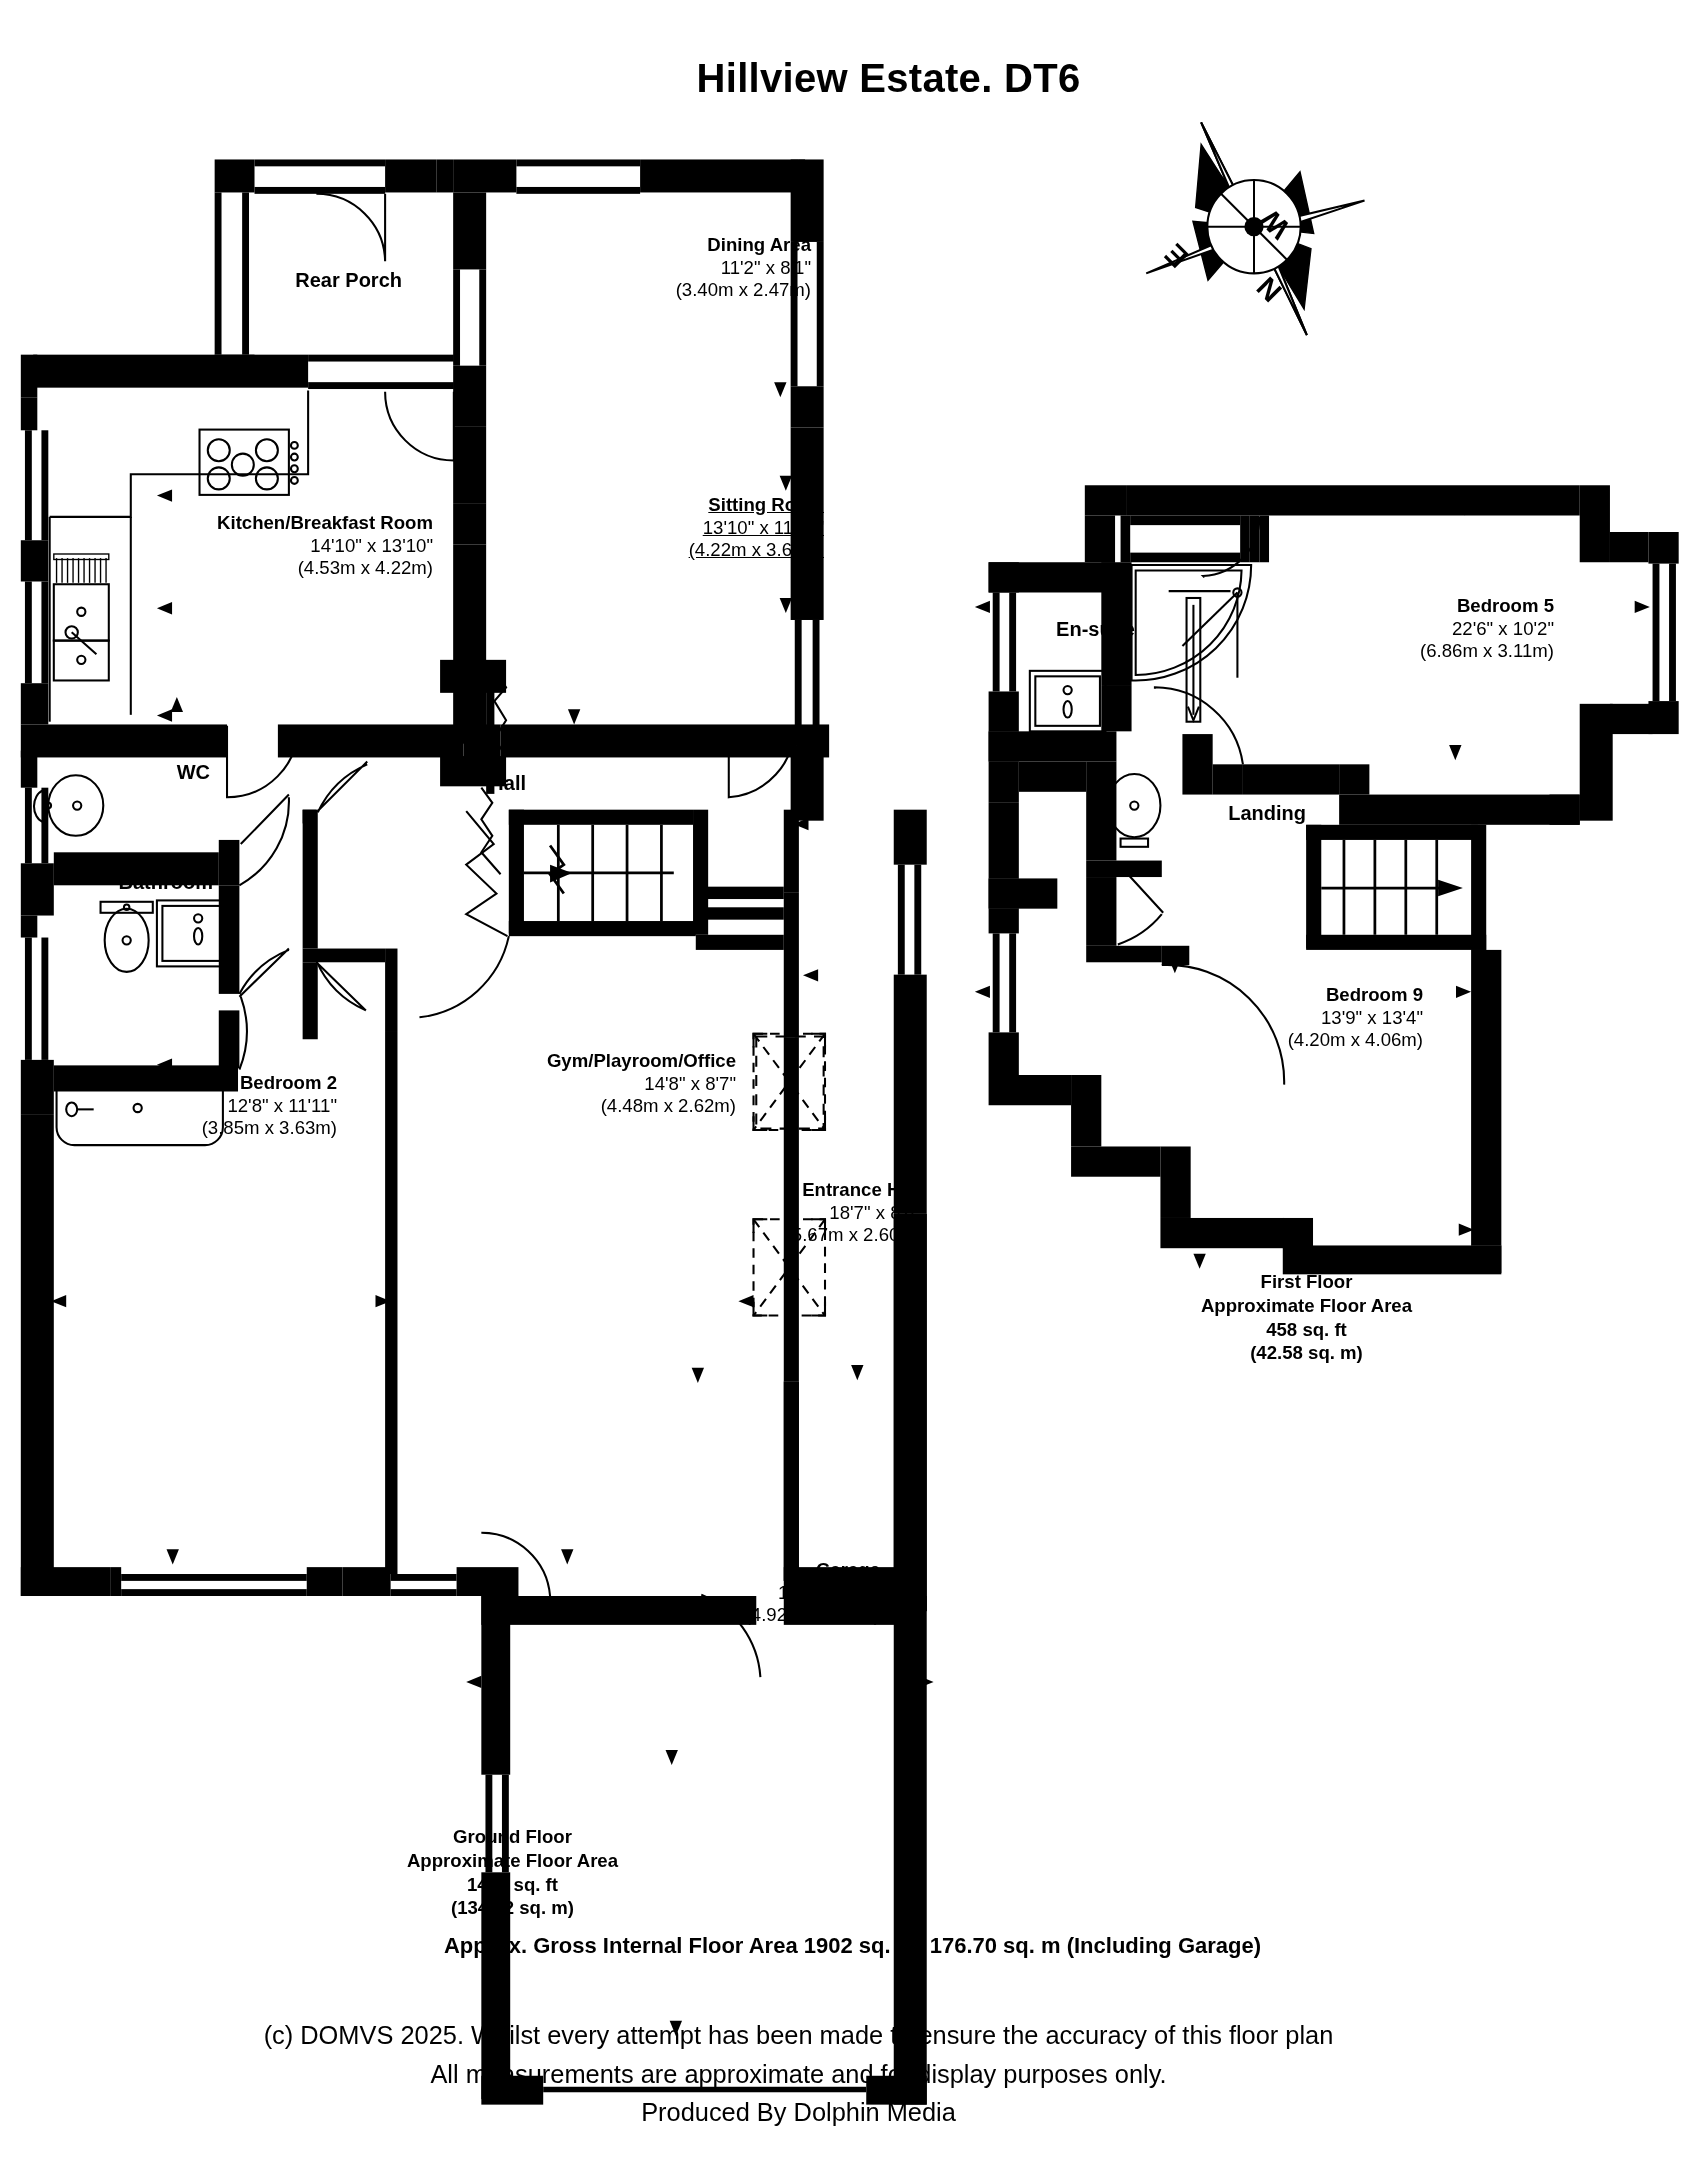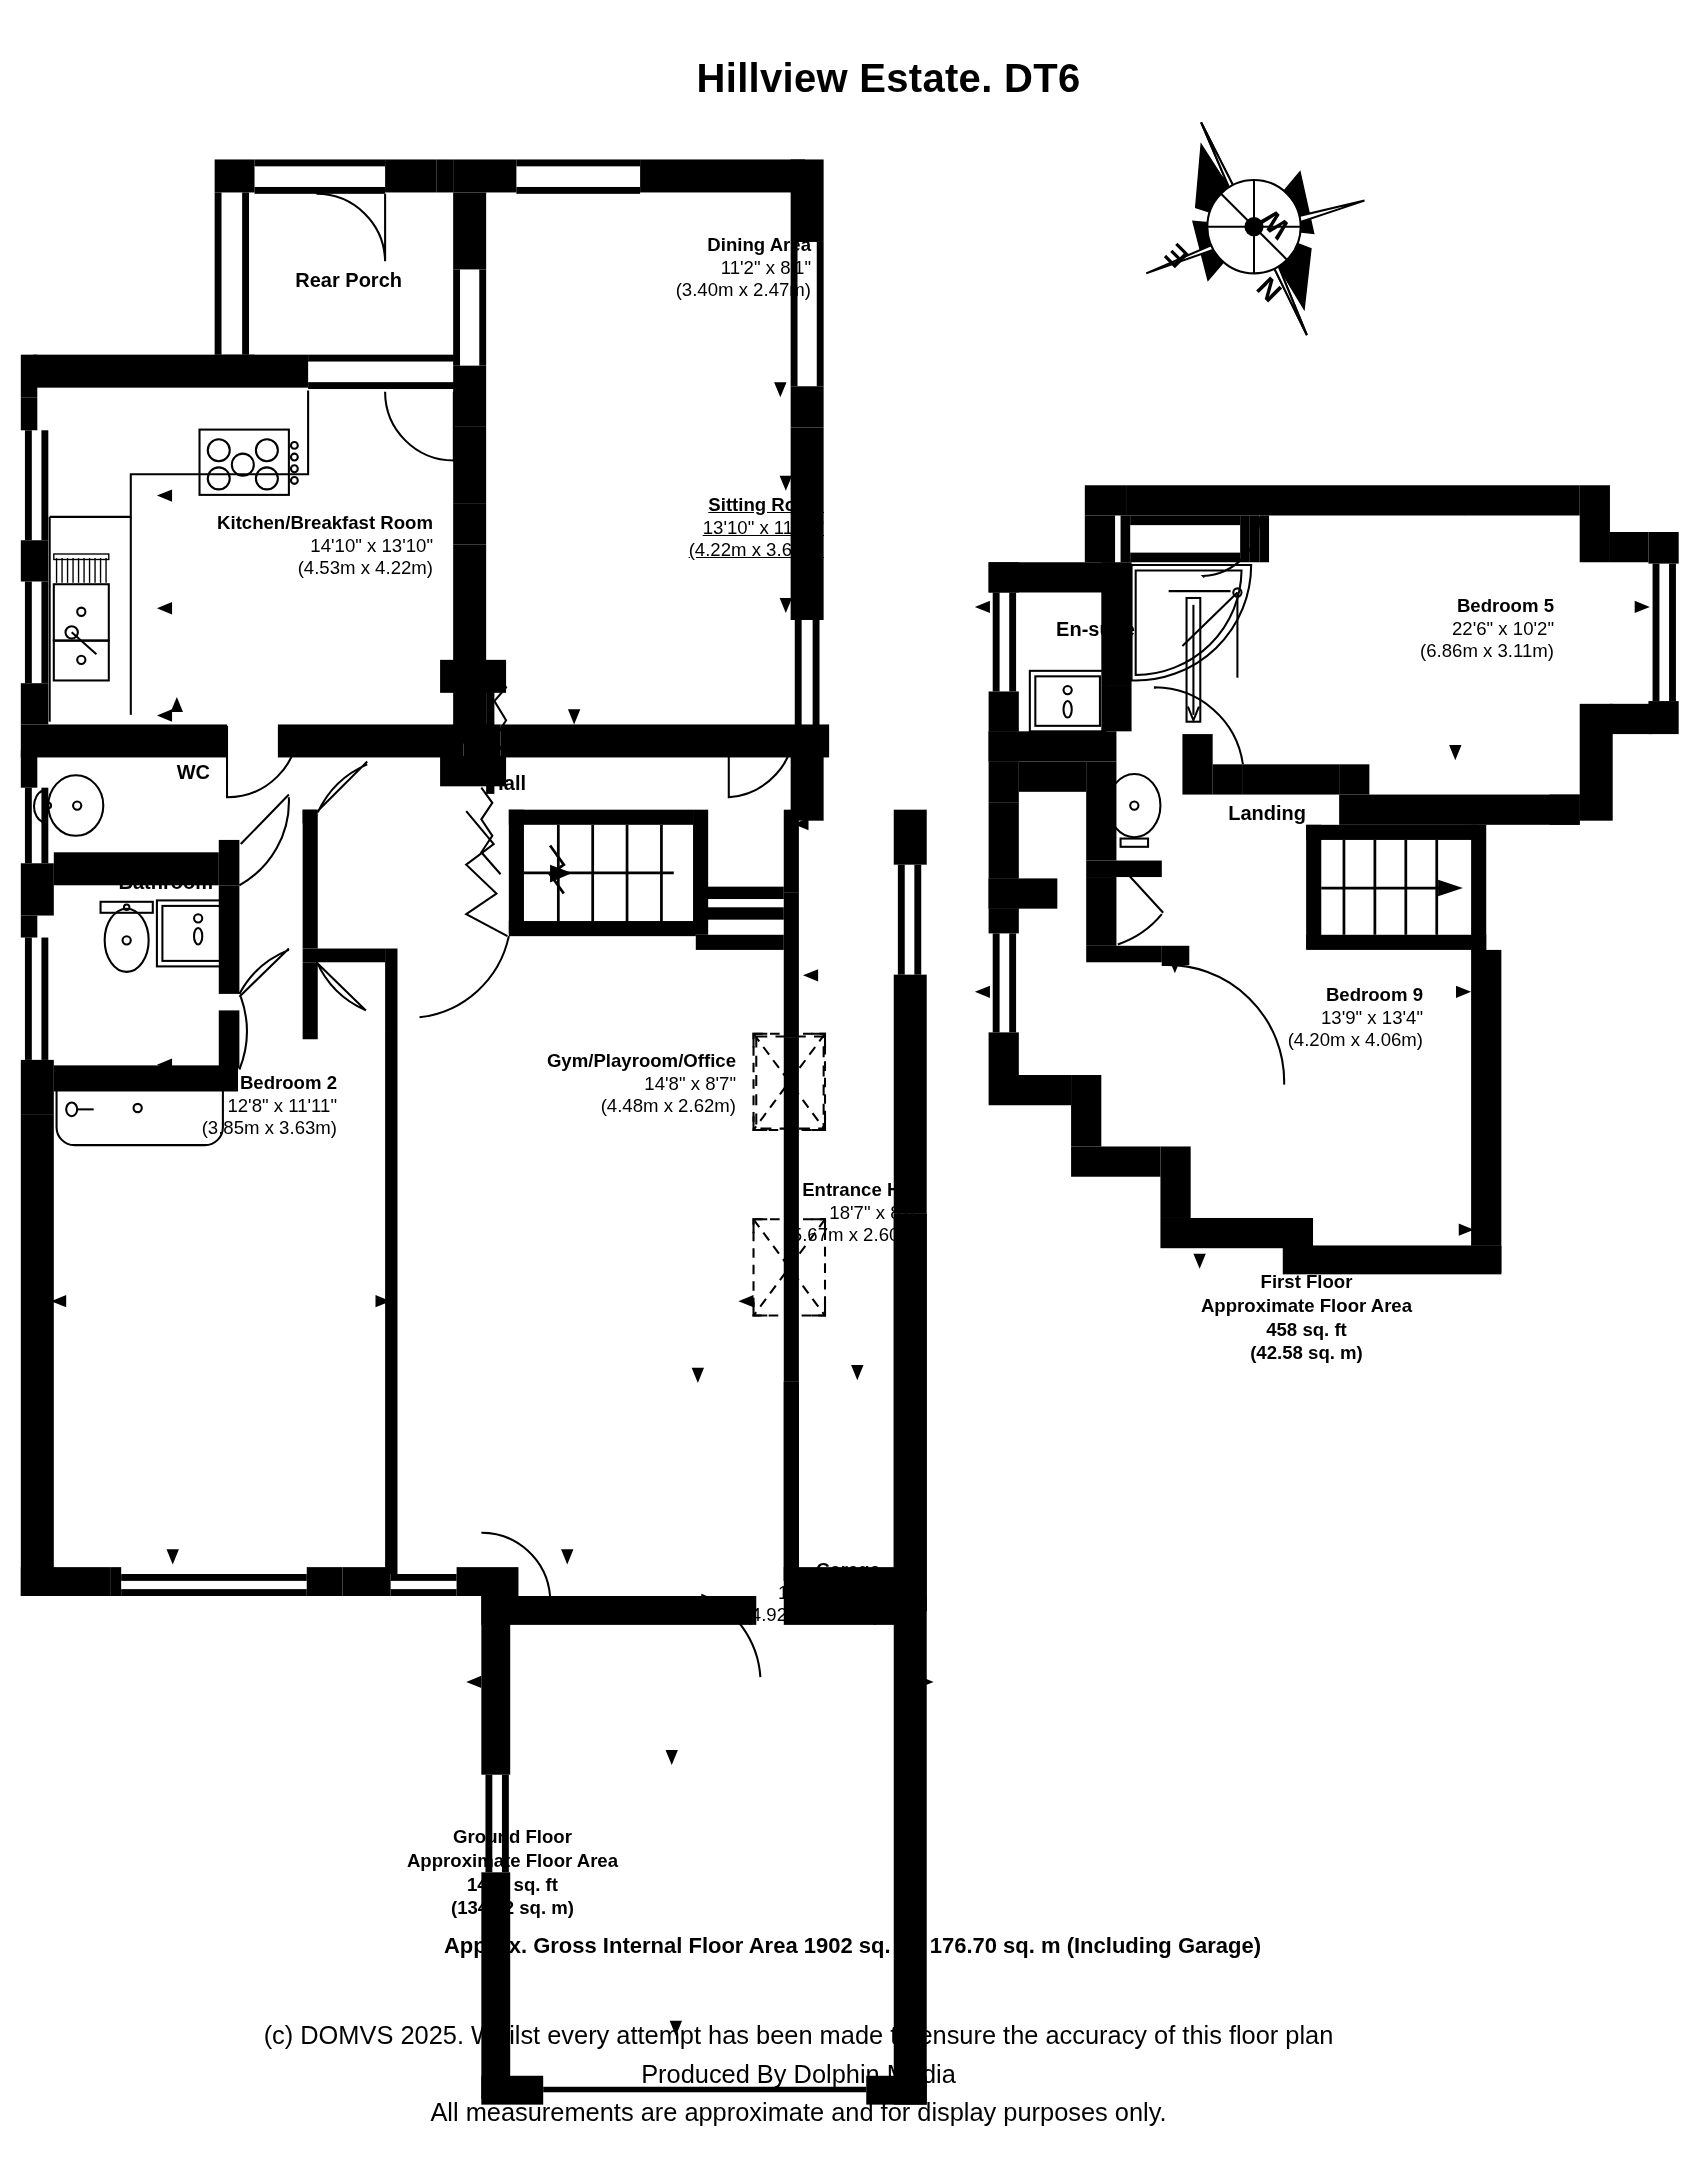--- a/index.html
+++ b/index.html
@@ -637,16 +637,16 @@
 <div class="areacap" style="left:375px; top:1825px; width:275px;">
   <div>Ground Floor</div>
   <div>Approximate Floor Area</div>
   <div>1443 sq. ft</div>
   <div>(134.12 sq. m)</div>
 </div>
 
 <div class="gross">Approx. Gross Internal Floor Area 1902 sq. ft / 176.70 sq. m (Including Garage)</div>
 <div class="disclaimer">
   <div>(c) DOMVS 2025. Whilst every attempt has been made to ensure the accuracy of this floor plan</div>
+  <div>All measurements are approximate and for display purposes only.</div>
   <div>Produced By Dolphin Media</div>
-  <div>All measurements are approximate and for display purposes only.</div>
 </div>
 
 
 </body></html>

